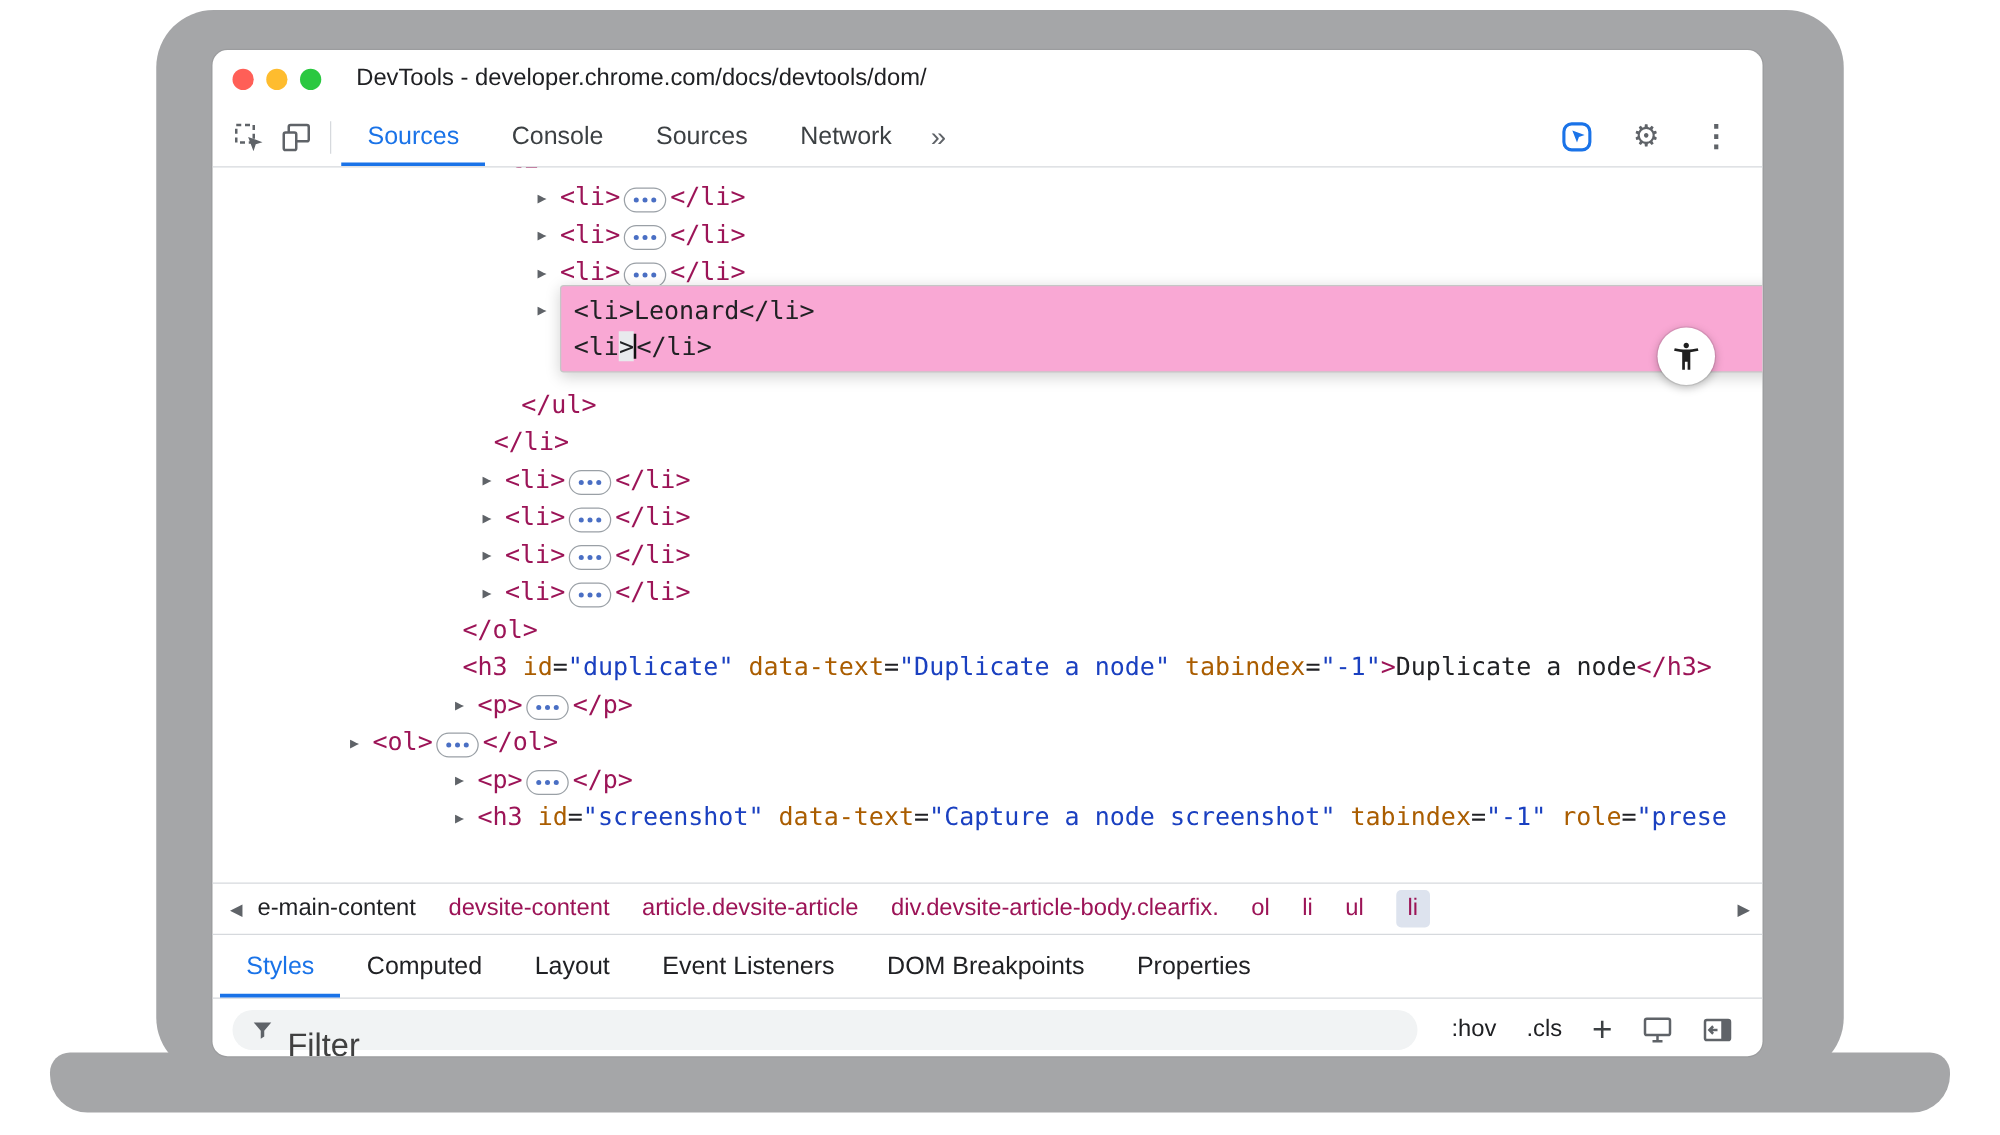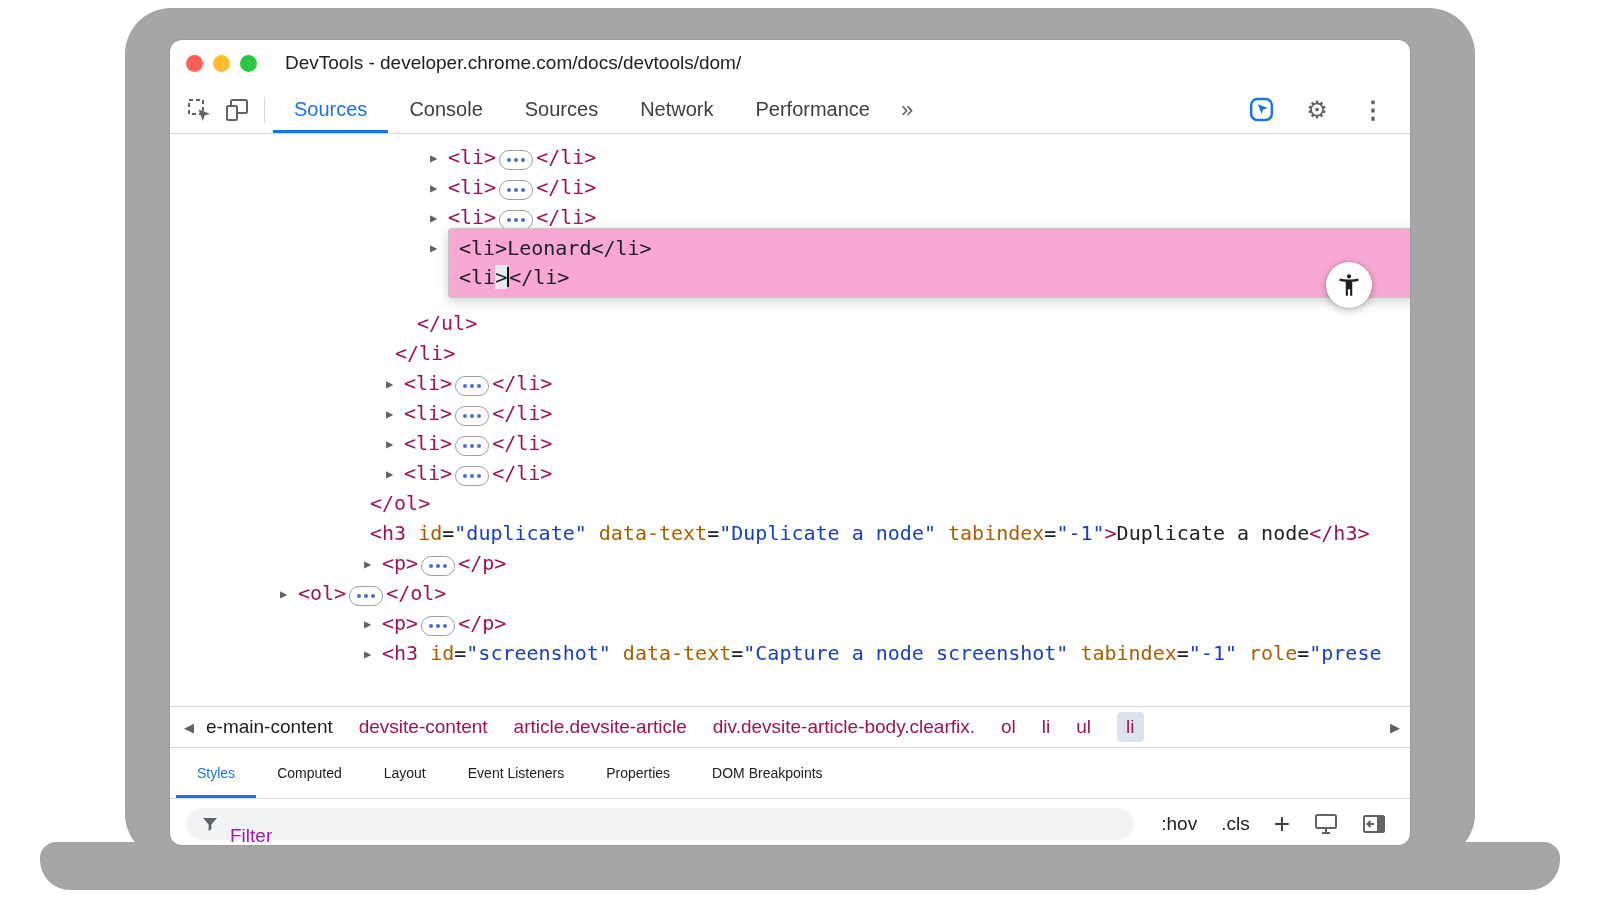--- a/index.html
+++ b/index.html
@@ -52,27 +52,27 @@
   .crumbbar{height:40px;border-top:1px solid #d6d9dd;display:flex;align-items:center;position:relative;overflow:hidden;}
   .crumb-nav{color:#5f6368;font-size:13px;}
   .crumb-nav.left{position:absolute;left:14px;}
   .crumb-nav.right{position:absolute;right:10px;}
   .crumbs{display:flex;align-items:center;margin-left:36px;font-size:19px;}
   .crumb{margin-right:26px;color:#9c1457;white-space:nowrap;}
   .crumb.dark{color:#202124;}
   .crumb.selected{background:#dde3ee;padding:4px 9px;border-radius:4px;margin-right:18px;}
   
   .panel-tabs{height:50px;border-top:1px solid #d6d9dd;display:flex;align-items:stretch;padding-left:6px;}
-  .ptab{padding:0 21px;display:flex;align-items:center;font-size:14px;color:#202124;}
+  .ptab{padding:0 21px;display:flex;align-items:center;font-size:20px;color:#202124;}
   .ptab.selected{color:#1a73e8;box-shadow:inset 0 -3px 0 #1a73e8;}
   
   .filter-bar{height:50px;border-top:1px solid #d6d9dd;display:flex;align-items:center;padding:0 16px;}
   .filter-pill{width:920px;height:32px;border-radius:16px;background:#f1f3f4;display:flex;align-items:center;
                padding:0 14px;gap:10px;flex:0 0 auto;}
-  .ph{color:#a21caf;font-size:19px;margin-top:24px;}
+  .ph{color:#404040;font-size:26px;margin-top:24px;}
   .right-tools{margin-left:auto;display:flex;align-items:center;gap:24px;margin-right:8px;font-size:19px;color:#202124;}
   .toggles{display:flex;gap:24px;}
   .toggle{color:#202124;}
   .plus{font-size:28px;font-weight:300;color:#3c4043;line-height:1;}
   .ric{display:flex;align-items:center;}
 </style>
 </head>
 <body>
 
 <div class="stage">
@@ -102,21 +102,20 @@
           <rect x="7" y="3" width="16" height="13" rx="1.5" fill="none" stroke="#5f6368" stroke-width="2"></rect>
           <rect x="3" y="9" width="10" height="14" rx="1.5" fill="#fff" stroke="#5f6368" stroke-width="2"></rect>
         </svg>
       </div>
       <div class="vsep"></div>
       <div class="tabs">
           <div class="tab selected">Sources</div>
           <div class="tab">Console</div>
           <div class="tab">Sources</div>
           <div class="tab">Network</div>
-          <div class="tab">Performance</div>
         </div>
       <div class="more-tabs">»</div>
       <div class="right-icons">
         <div class="tool-icon">
           <svg width="27" height="27" viewBox="0 0 26 26">
             <rect x="3" y="3" width="20" height="20" rx="6" fill="none" stroke="#1a73e8" stroke-width="2.4"></rect>
             <path d="M9.5 8 l9.5 3.6 -4.4 1.4 -1.5 4.4 z" fill="#1a73e8"></path>
           </svg>
         </div>
         <div class="tool-icon glyph">⚙</div>
@@ -202,22 +201,22 @@
           <span class="crumb selected">li</span>
         </div>
       <span class="crumb-nav right">▶</span>
     </div>
 
     <div class="panel-tabs">
         <div class="ptab selected">Styles</div>
         <div class="ptab">Computed</div>
         <div class="ptab">Layout</div>
         <div class="ptab">Event Listeners</div>
+        <div class="ptab">DOM Breakpoints</div>
         <div class="ptab">Properties</div>
-        <div class="ptab">DOM Breakpoints</div>
       </div>
 
     <div class="filter-bar">
       <div class="filter-pill">
         <span class="ric">
           <svg width="20" height="20" viewBox="0 0 20 20">
               <path d="M3 4 h14 l-5.6 6.6 v4.6 l-2.8 1.8 v-6.4 Z" fill="#5f6368"></path>
             </svg>
         </span>
         <span class="ph">Filter</span>

